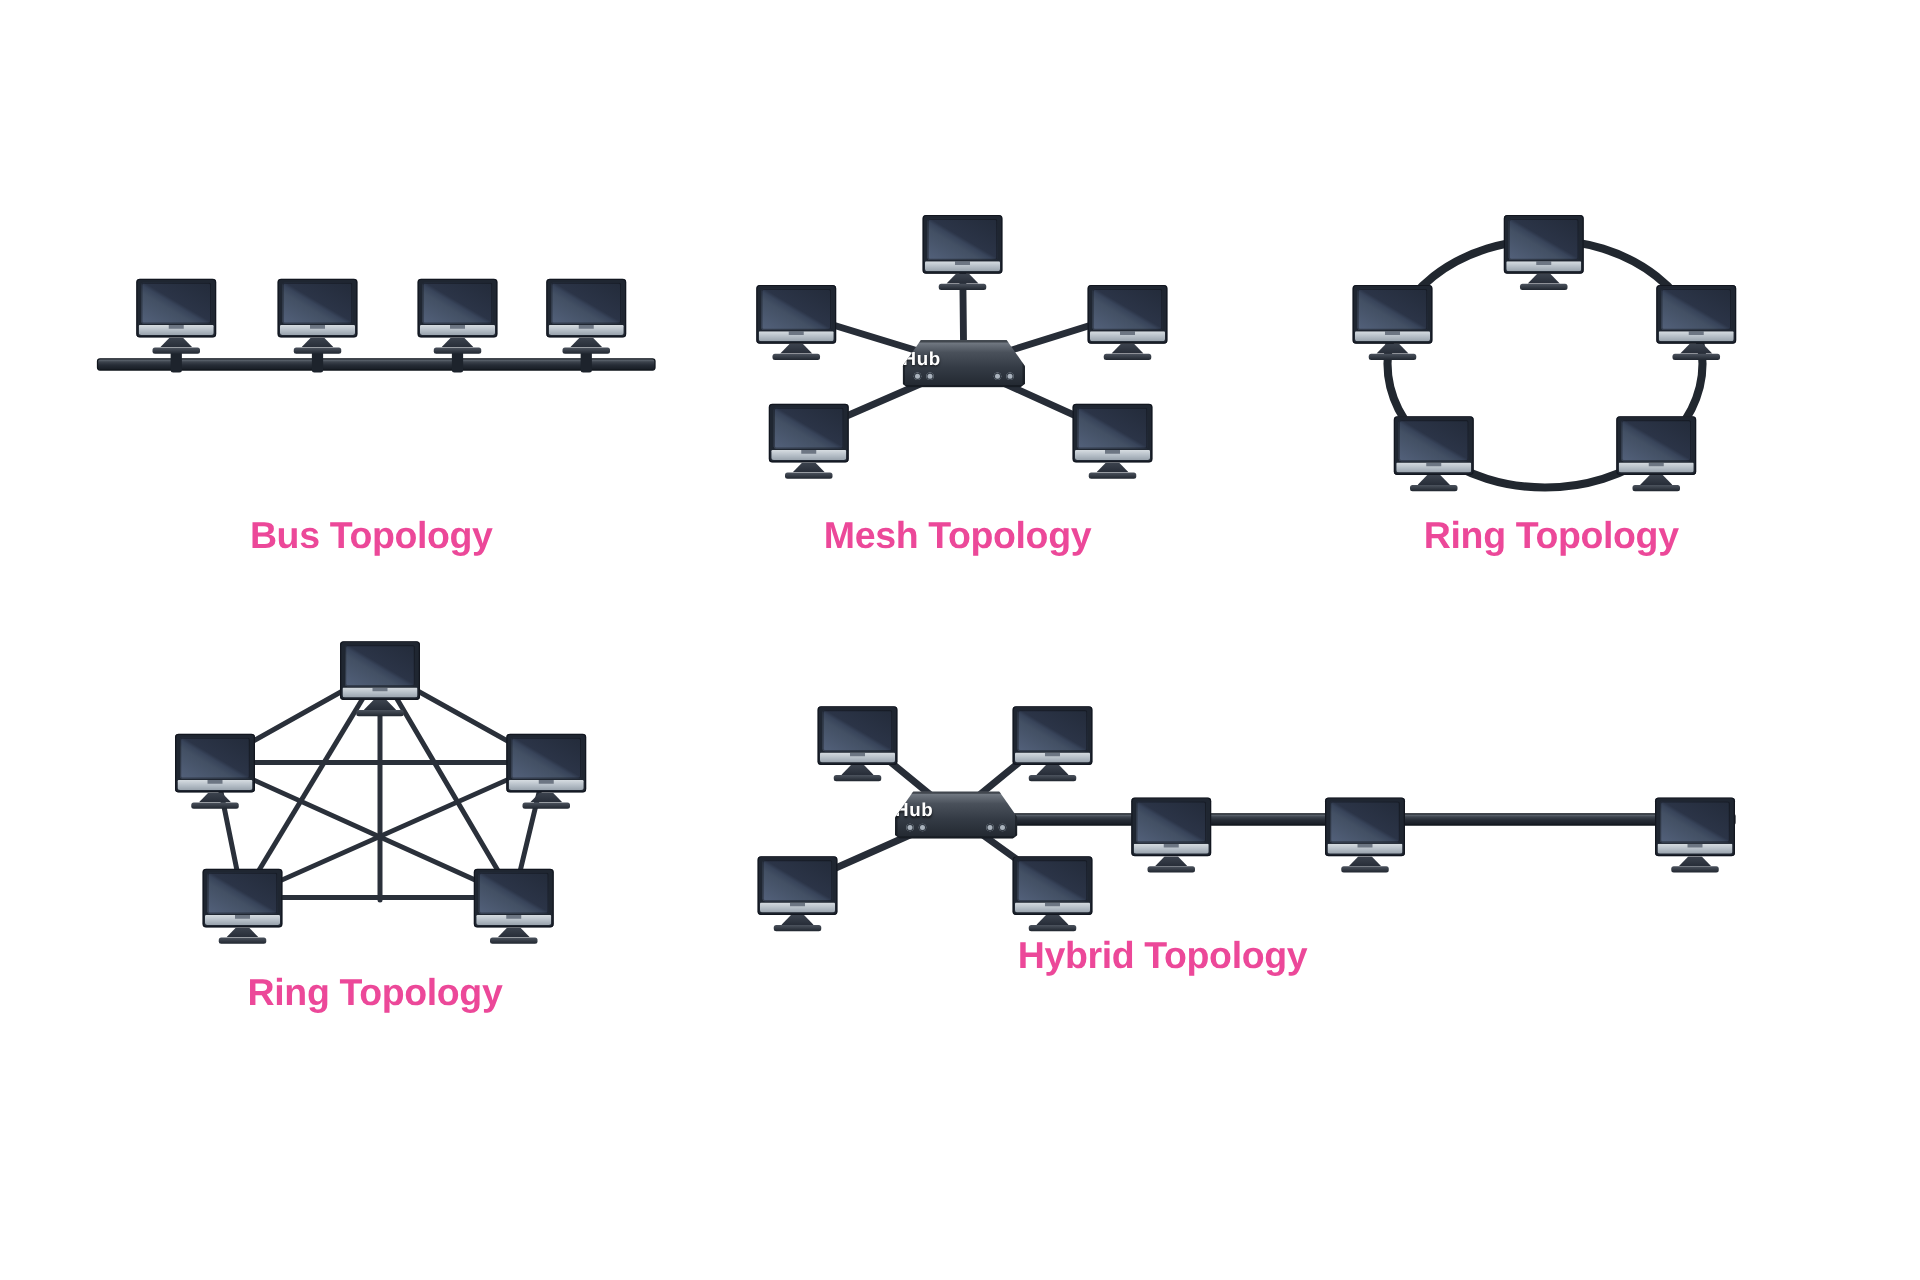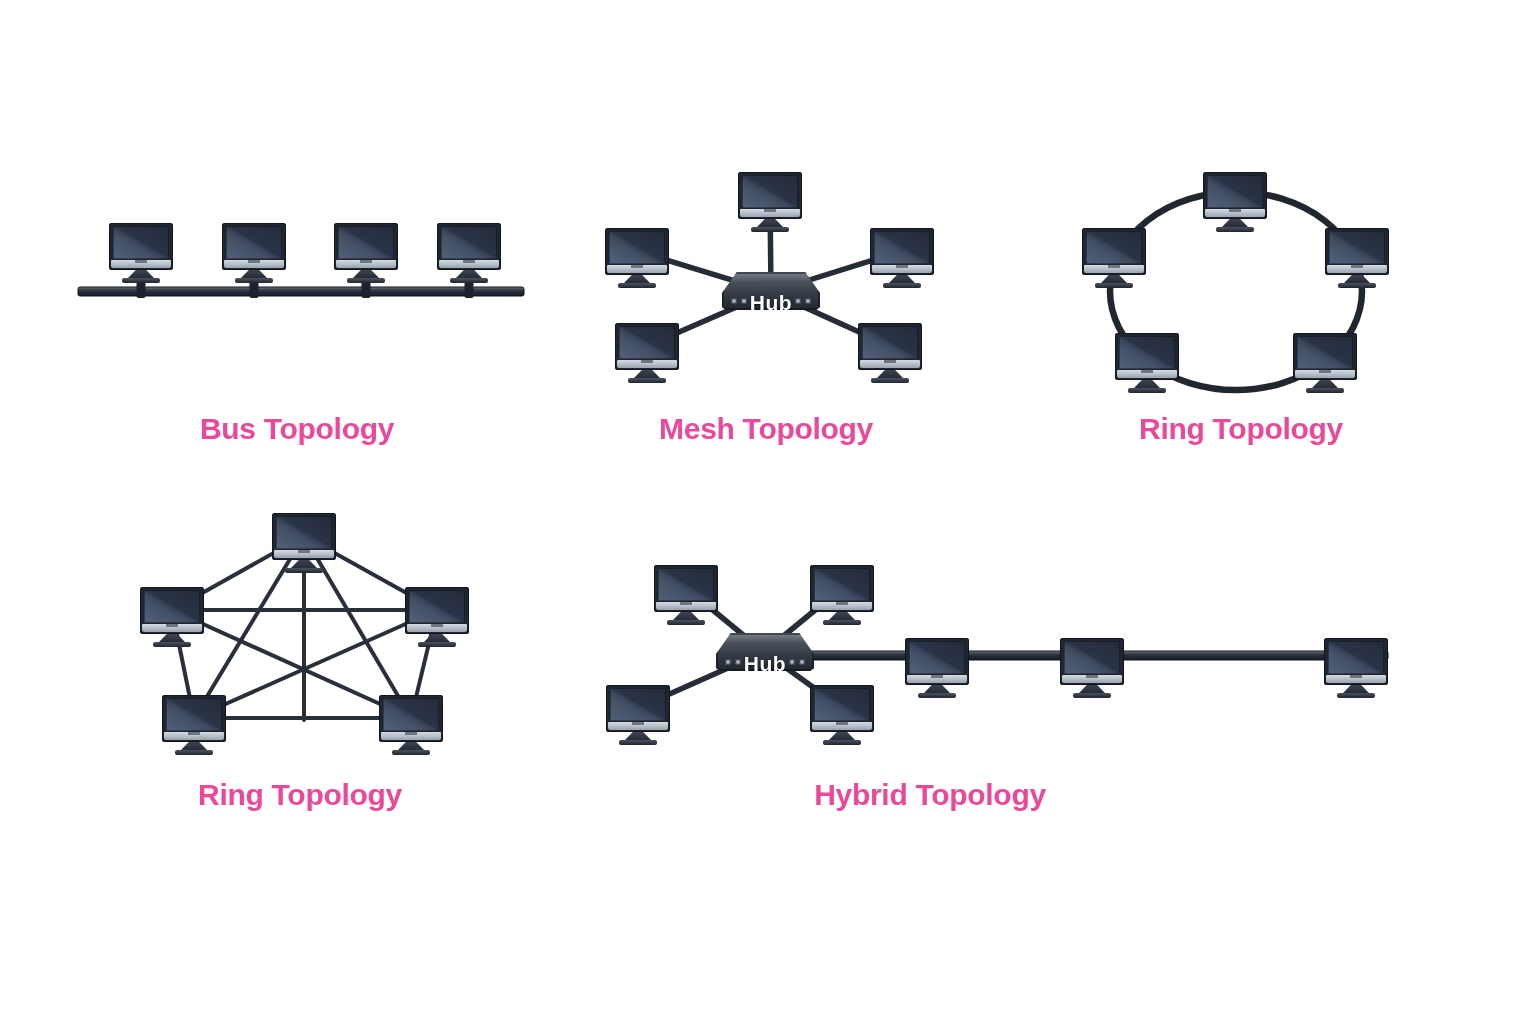--- a/index.html
+++ b/index.html
@@ -44,23 +44,23 @@
   }
 
   
   .hub {
     position:absolute; width:98px; height:38px; z-index:3;
     clip-path:polygon(15% 0%, 85% 0%, 100% 55%, 100% 92%, 96% 100%, 4% 100%, 0% 92%, 0% 55%);
     background:linear-gradient(180deg, #7d848d 0%, #4a515b 26%, #343b45 58%, #21272f 100%);
     box-shadow: inset 0 0 0 2px rgba(12,16,22,.5);
   }
   .hub-text {
-    display:block; text-align:center; padding-top:5px;
-    color:#ffffff; font-size:21px; font-weight:700; line-height:22px;
-    text-shadow:0 1px 2px rgba(0,0,0,.7); letter-spacing:.5px;margin-top:15px;
+    display:block; text-align:left; padding-top:5px;
+    color:#ffffff; font-size:15px; font-weight:700; line-height:22px;
+    text-shadow:0 1px 2px rgba(0,0,0,.7); letter-spacing:.5px;
   }
   .led {
     position:absolute; bottom:6px; width:6px; height:6px; border-radius:50%;
     background:#aab3bd; box-shadow: inset 0 0 0 1px #333b45;
   }
 
   
   .dlabel {
     position:absolute; transform:translateX(-50%); z-index:4;
     color:#ec4899; font-size:30px; font-weight:700; letter-spacing:-.3px;
@@ -281,16 +281,16 @@
         <i class="m-stand"></i>
         <i class="m-base"></i>
       </div>
     <div class="hub" style="left:716px;top:633px">
       <span class="hub-text">Hub</span>
       <i class="led" style="left:9px"></i>
       <i class="led" style="left:19px"></i>
       <i class="led" style="right:19px"></i>
       <i class="led" style="right:9px"></i>
     </div>
-    <div class="dlabel" style="left:930px;top:778px">Hybrid Topology</div>
+    <div class="dlabel" style="left:930px;top:748px">Hybrid Topology</div>
   </div>
 
 </div>
 
 </body></html>

